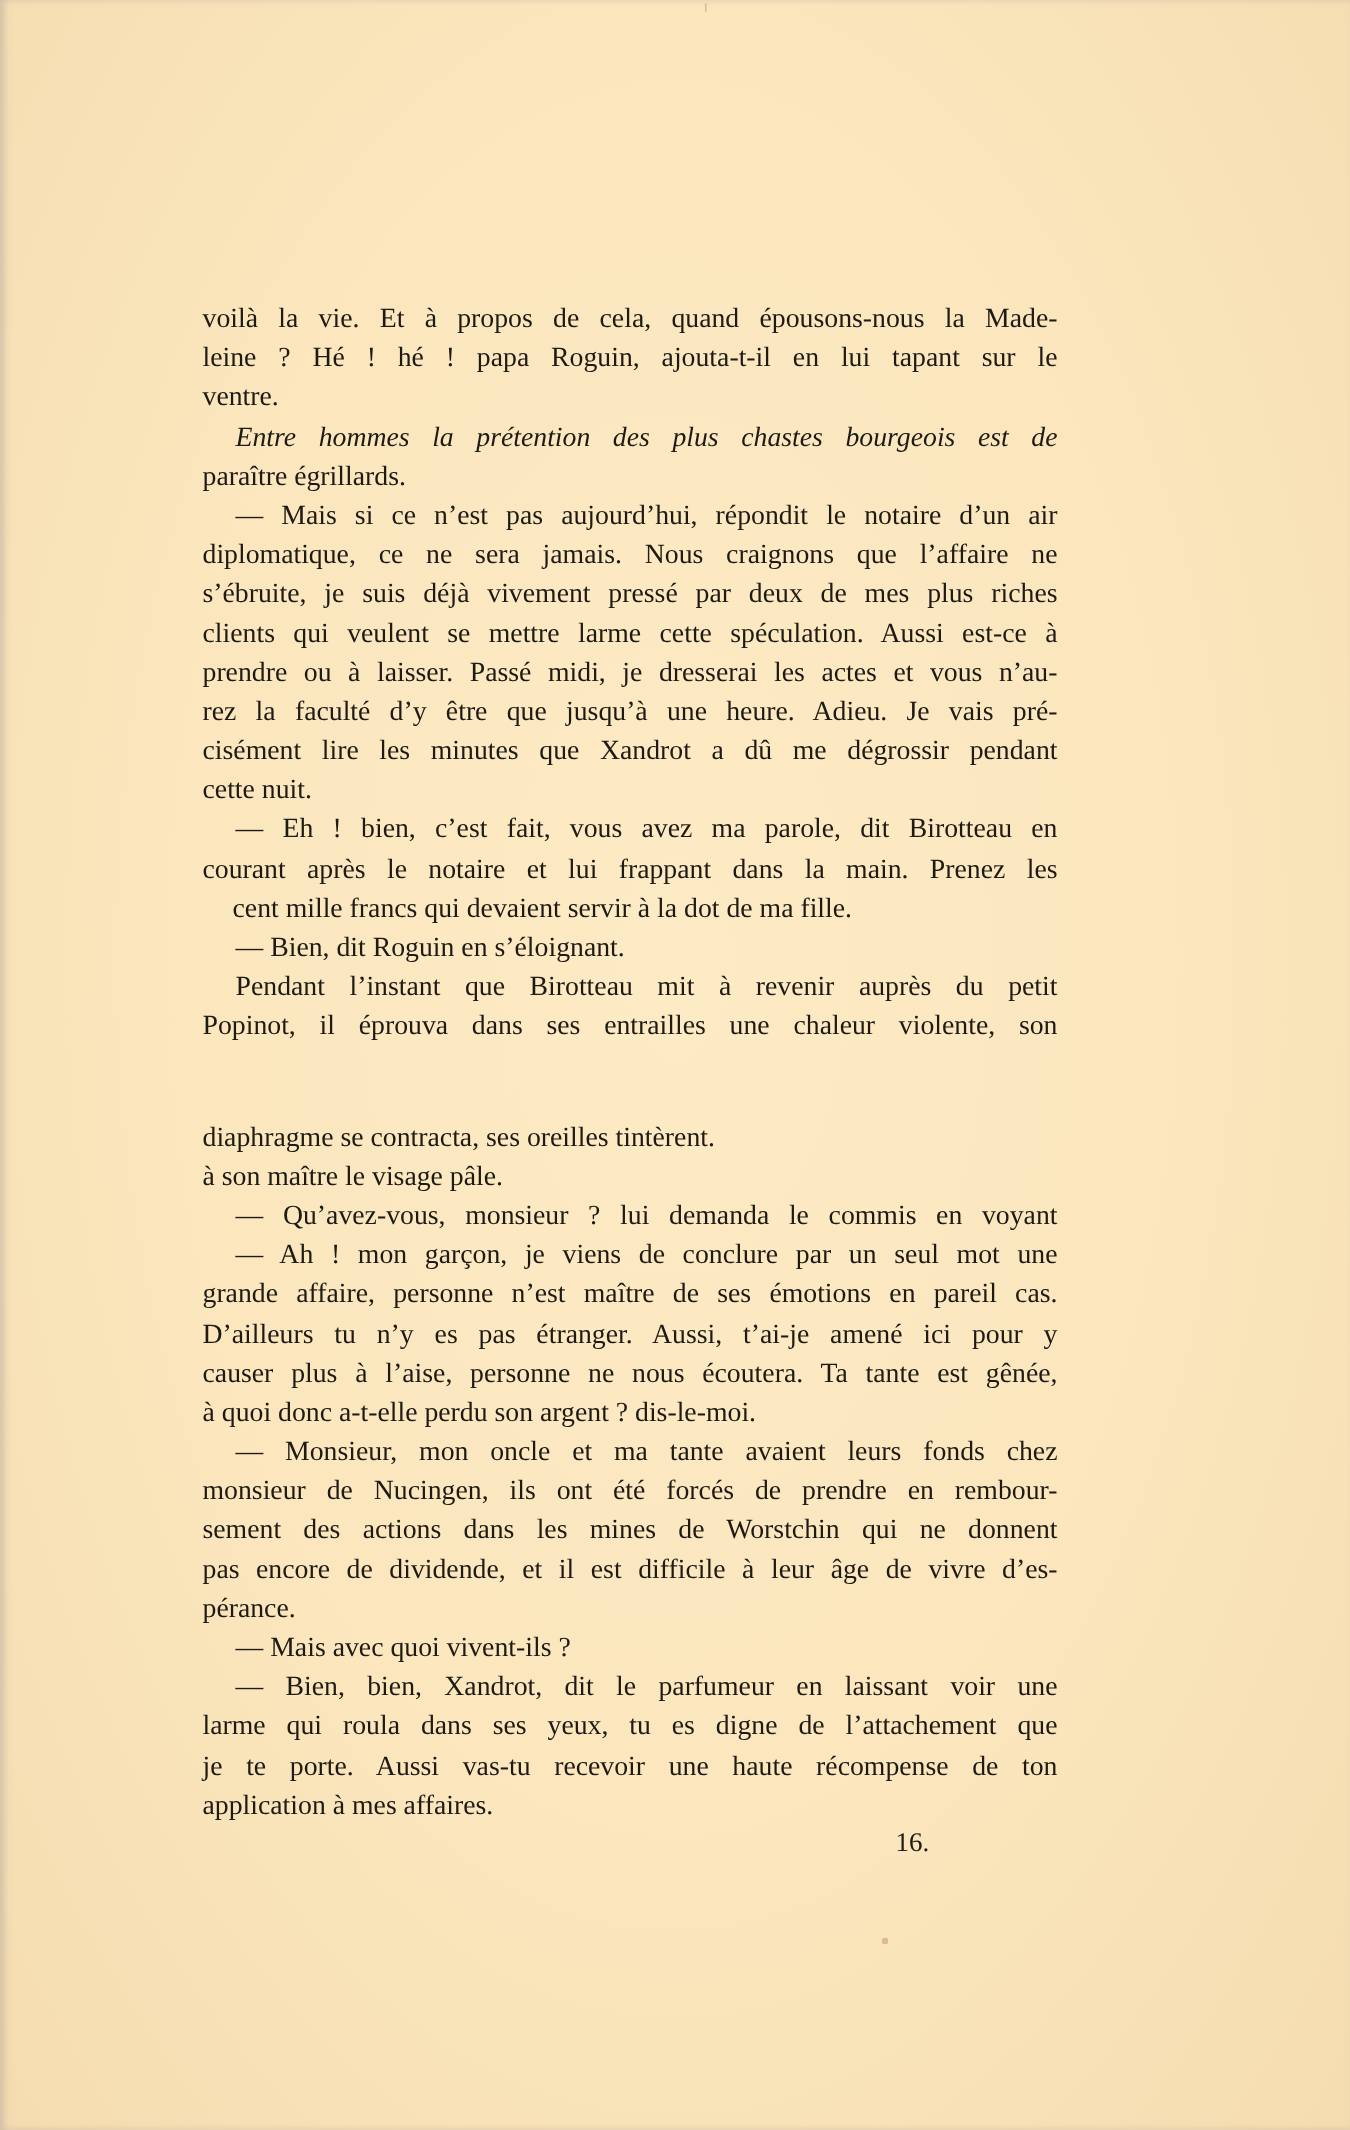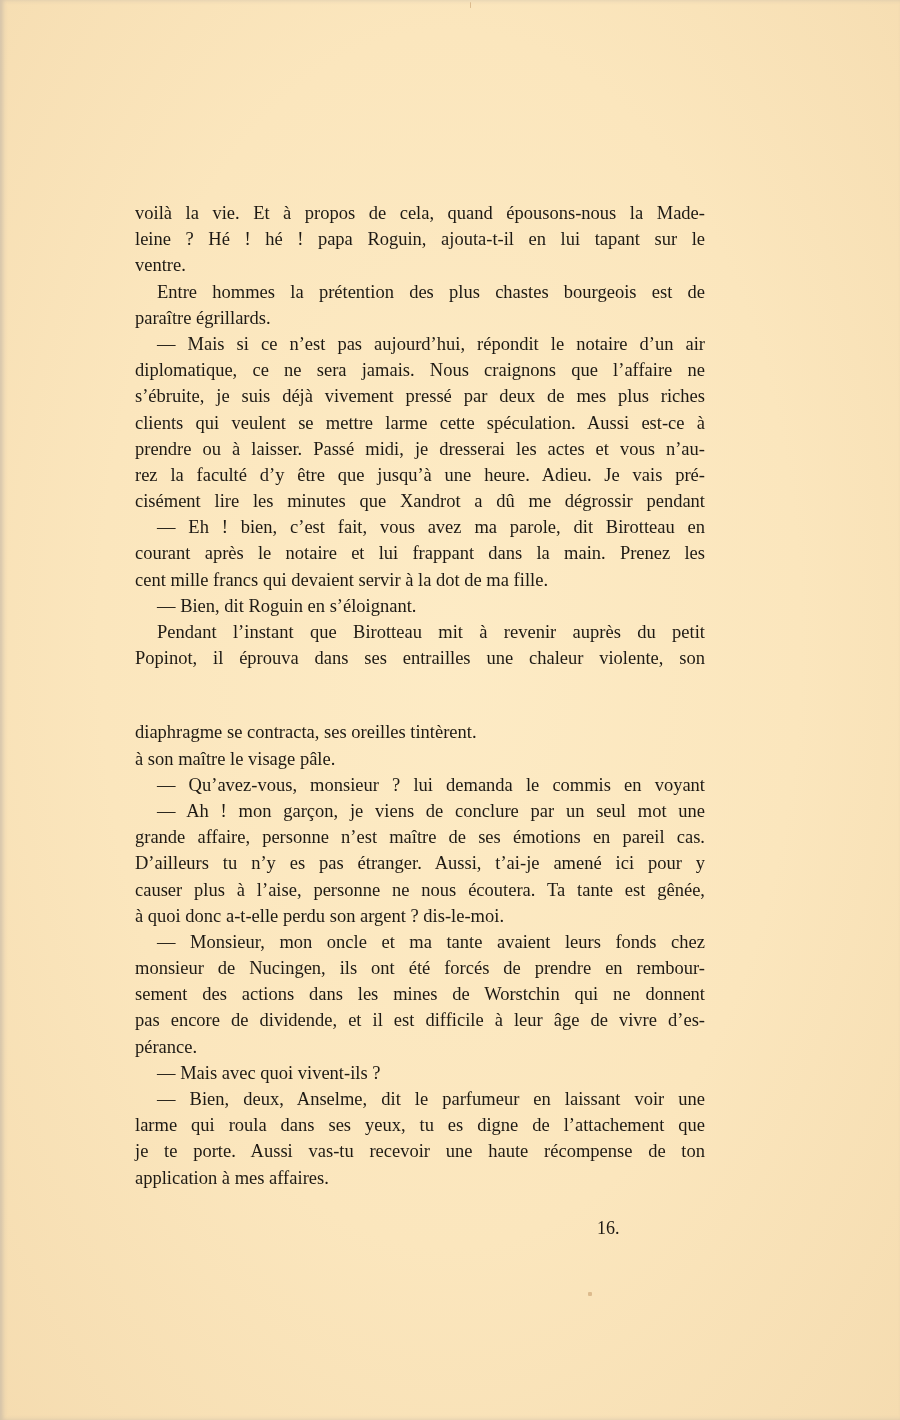--- a/index.html
+++ b/index.html
@@ -77,50 +77,51 @@
   </style>
 </head>
 <body>
 
 <div class="page">
 
   <div class="text-block" id="text-block">
       <div class="line" style="white-space: normal;">voilà la vie. Et à propos de cela, quand épousons-nous la Made-</div>
       <div class="line" style="white-space: normal;">leine ? Hé ! hé ! papa Roguin, ajouta-t-il en lui tapant sur le</div>
       <div class="line last" style="white-space: normal;">ventre.</div>
-      <div class="line indent" style="white-space: normal;">Entre hommes la prétention des plus chastes bourgeois est de</div>
+      <div class="line indent" style="white-space: normal; font-style: italic;">Entre hommes la prétention des plus chastes bourgeois est de</div>
       <div class="line last" style="white-space: normal;">paraître égrillards.</div>
       <div class="line indent" style="white-space: normal;">— Mais si ce n’est pas aujourd’hui, répondit le notaire d’un air</div>
       <div class="line" style="white-space: normal;">diplomatique, ce ne sera jamais. Nous craignons que l’affaire ne</div>
       <div class="line" style="white-space: normal;">s’ébruite, je suis déjà vivement pressé par deux de mes plus riches</div>
       <div class="line" style="white-space: normal;">clients qui veulent se mettre larme cette spéculation. Aussi est-ce à</div>
       <div class="line" style="white-space: normal;">prendre ou à laisser. Passé midi, je dresserai les actes et vous n’au-</div>
       <div class="line" style="white-space: normal;">rez la faculté d’y être que jusqu’à une heure. Adieu. Je vais pré-</div>
       <div class="line" style="white-space: normal;">cisément lire les minutes que Xandrot a dû me dégrossir pendant</div>
+      <div class="line last" style="white-space: normal;">cette nuit.</div>
       <div class="line indent" style="white-space: normal;">— Eh ! bien, c’est fait, vous avez ma parole, dit Birotteau en</div>
       <div class="line" style="white-space: normal;">courant après le notaire et lui frappant dans la main. Prenez les</div>
-      <div class="line last" style="white-space: normal;">cent mille francs qui devaient servir à la dot de ma fille.</div>
+      <div class="line last" style="white-space: normal; margin-left: 20px;">cent mille francs qui devaient servir à la dot de ma fille.</div>
       <div class="line indent last" style="white-space: normal;">— Bien, dit Roguin en s’éloignant.</div>
       <div class="line indent" style="white-space: normal;">Pendant l’instant que Birotteau mit à revenir auprès du petit</div>
       <div class="line" style="white-space: normal;">Popinot, il éprouva dans ses entrailles une chaleur violente, son</div>
       <div class="line last" style="white-space: normal; margin-top: 48px;">diaphragme se contracta, ses oreilles tintèrent.</div>
       <div class="line last" style="white-space: normal;">à son maître le visage pâle.</div>
       <div class="line indent" style="white-space: normal;">— Qu’avez-vous, monsieur ? lui demanda le commis en voyant</div>
       <div class="line indent" style="white-space: normal;">— Ah ! mon garçon, je viens de conclure par un seul mot une</div>
       <div class="line" style="white-space: normal;">grande affaire, personne n’est maître de ses émotions en pareil cas.</div>
       <div class="line" style="white-space: normal;">D’ailleurs tu n’y es pas étranger. Aussi, t’ai-je amené ici pour y</div>
       <div class="line" style="white-space: normal;">causer plus à l’aise, personne ne nous écoutera. Ta tante est gênée,</div>
       <div class="line last" style="white-space: normal;">à quoi donc a-t-elle perdu son argent ? dis-le-moi.</div>
       <div class="line indent" style="white-space: normal;">— Monsieur, mon oncle et ma tante avaient leurs fonds chez</div>
       <div class="line" style="white-space: normal;">monsieur de Nucingen, ils ont été forcés de prendre en rembour-</div>
       <div class="line" style="white-space: normal;">sement des actions dans les mines de Worstchin qui ne donnent</div>
       <div class="line" style="white-space: normal;">pas encore de dividende, et il est difficile à leur âge de vivre d’es-</div>
       <div class="line last" style="white-space: normal;">pérance.</div>
       <div class="line indent last" style="white-space: normal;">— Mais avec quoi vivent-ils ?</div>
-      <div class="line indent" style="white-space: normal;">— Bien, deux, Anselme, dit le parfumeur en laissant voir une</div>
+      <div class="line indent" style="white-space: normal;">— Bien, bien, Xandrot, dit le parfumeur en laissant voir une</div>
       <div class="line" style="white-space: normal;">larme qui roula dans ses yeux, tu es digne de l’attachement que</div>
       <div class="line" style="white-space: normal;">je te porte. Aussi vas-tu recevoir une haute récompense de ton</div>
       <div class="line last" style="white-space: normal;">application à mes affaires.</div>
     </div>
 
   <div class="signature">16.</div>
 
   <div class="speck" style="top:1292px;left:588px;width:4px;height:4px;"></div>
   <div class="speck" style="top:2px;left:470px;width:1px;height:6px;"></div>
 </div>

